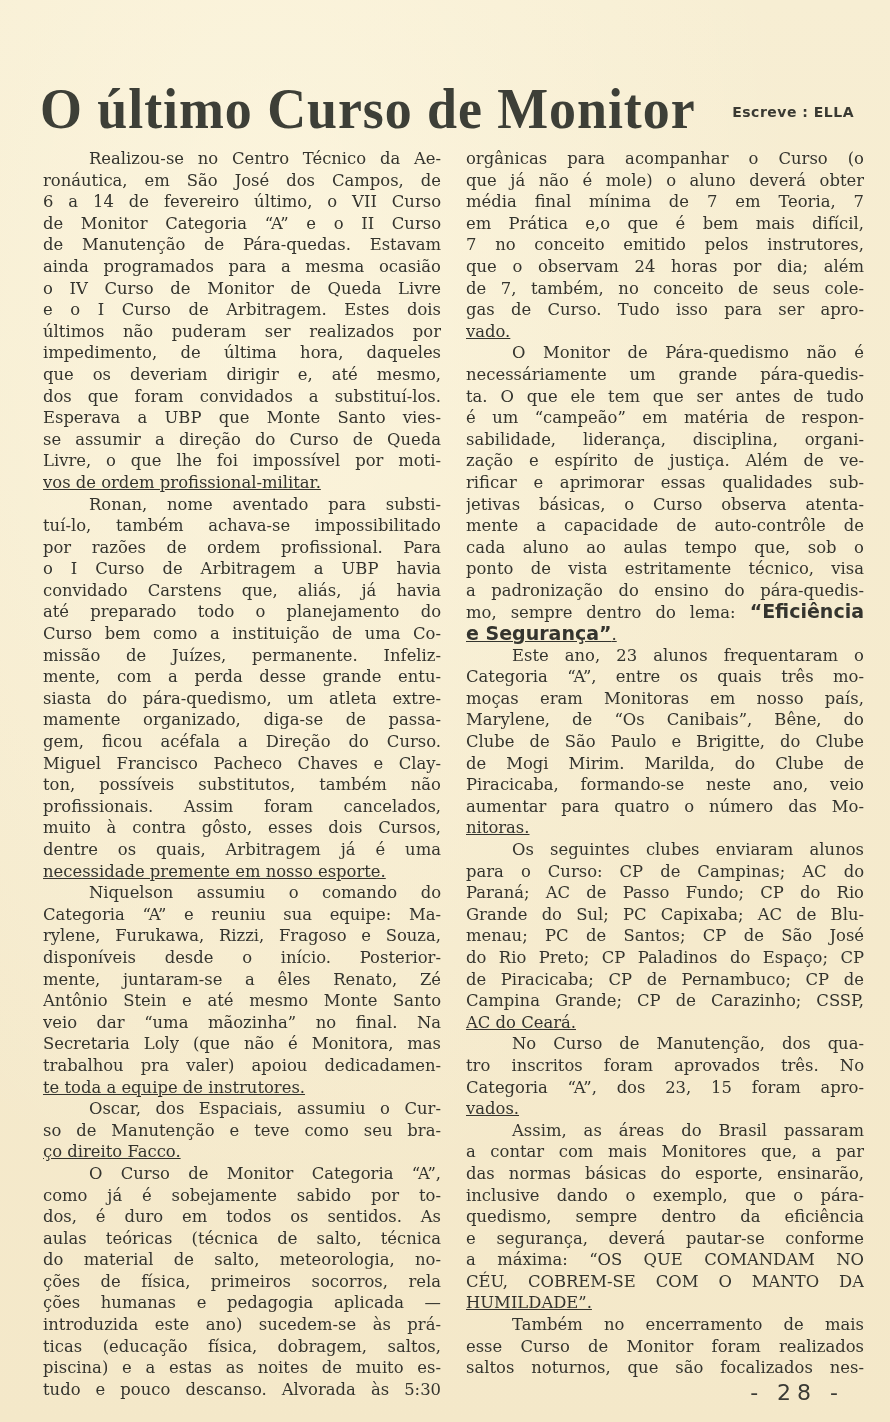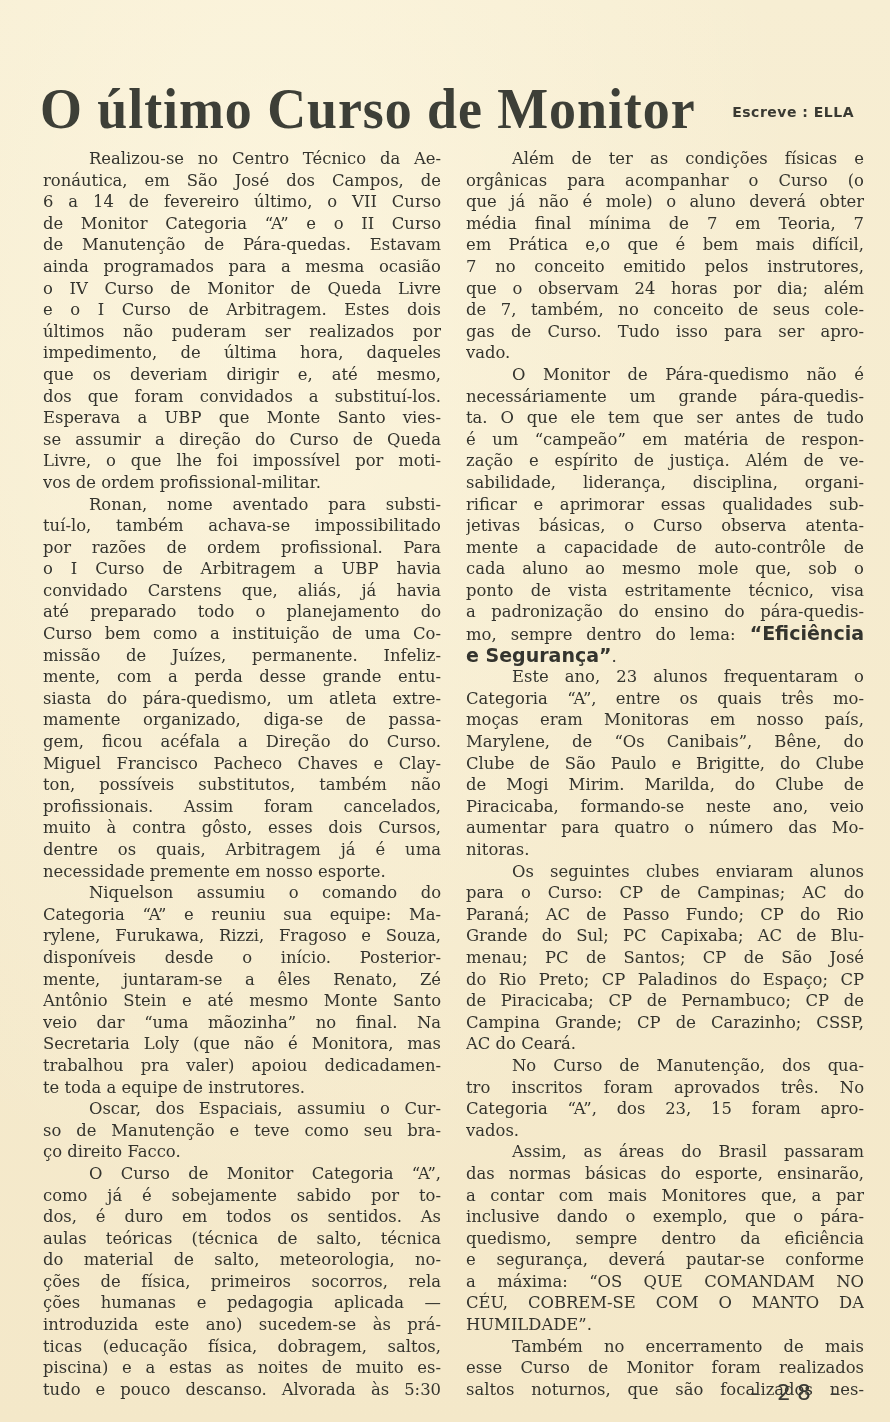--- a/index.html
+++ b/index.html
@@ -39,21 +39,21 @@
     color: #34342e;
   }
   .col.left { left: 43px; }
   .col.right { left: 466px; }
   .line {
     display: block; height: 21.6px; white-space: nowrap;
     text-align: justify; text-align-last: justify;
     overflow: hidden;
   }
   .line.indent { padding-left: 46px; }
-  .line.last { text-align-last: left; }
+  .line.last { text-align-last: left; text-decoration: underline; }
   .bold { font-family: "DejaVu Sans", "Liberation Sans", sans-serif; font-weight: bold; font-size: 19px; }
   .pagenum {
     position: absolute; left: 0; width: 844px; top: 1380px; text-align: right;
     font-family: "DejaVu Sans", "Liberation Sans", sans-serif;
     font-size: 22px; color: #3a3a34; letter-spacing: 6px;
   }
 </style>
 </head>
 <body>
 
@@ -115,40 +115,39 @@
       <span class="line"><span>aulas teóricas (técnica de salto, técnica</span></span>
       <span class="line"><span>do material de salto, meteorologia, no-</span></span>
       <span class="line"><span>ções de física, primeiros socorros, rela</span></span>
       <span class="line"><span>ções humanas e pedagogia aplicada —</span></span>
       <span class="line"><span>introduzida este ano) sucedem-se às prá-</span></span>
       <span class="line"><span>ticas (educação física, dobragem, saltos,</span></span>
       <span class="line"><span>piscina) e a estas as noites de muito es-</span></span>
       <span class="line"><span>tudo e pouco descanso. Alvorada às 5:30</span></span>
     </div>
   <div class="col right" id="col-right">
-      <span class="line indent"><span>Além de ter as condições físicas e</span></span>
       <span class="line"><span>orgânicas para acompanhar o Curso (o</span></span>
       <span class="line"><span>que já não é mole) o aluno deverá obter</span></span>
       <span class="line"><span>média final mínima de 7 em Teoria, 7</span></span>
       <span class="line"><span>em Prática e,o que é bem mais difícil,</span></span>
       <span class="line"><span>7 no conceito emitido pelos instrutores,</span></span>
       <span class="line"><span>que o observam 24 horas por dia; além</span></span>
       <span class="line"><span>de 7, também, no conceito de seus cole-</span></span>
       <span class="line"><span>gas de Curso. Tudo isso para ser apro-</span></span>
       <span class="line last"><span>vado.</span></span>
       <span class="line indent"><span>O Monitor de Pára-quedismo não é</span></span>
       <span class="line"><span>necessáriamente um grande pára-quedis-</span></span>
       <span class="line"><span>ta. O que ele tem que ser antes de tudo</span></span>
       <span class="line"><span>é um “campeão” em matéria de respon-</span></span>
+      <span class="line"><span>sabilidade, liderança, disciplina, organi-</span></span>
       <span class="line"><span>zação e espírito de justiça. Além de ve-</span></span>
-      <span class="line"><span>sabilidade, liderança, disciplina, organi-</span></span>
       <span class="line"><span>rificar e aprimorar essas qualidades sub-</span></span>
       <span class="line"><span>jetivas básicas, o Curso observa atenta-</span></span>
       <span class="line"><span>mente a capacidade de auto-contrôle de</span></span>
-      <span class="line"><span>cada aluno ao mesmo mole que, sob o</span></span>
+      <span class="line"><span>cada aluno ao aulas tempo que, sob o</span></span>
       <span class="line"><span>ponto de vista estritamente técnico, visa</span></span>
       <span class="line"><span>a padronização do ensino do pára-quedis-</span></span>
       <span class="line"><span>mo, sempre dentro do lema:</span> <span class="bold">“Eficiência</span></span>
       <span class="line last"><span></span><span class="bold">e Segurança”</span><span>.</span></span>
       <span class="line indent"><span>Este ano, 23 alunos frequentaram o</span></span>
       <span class="line"><span>Categoria “A”, entre os quais três mo-</span></span>
       <span class="line"><span>moças eram Monitoras em nosso país,</span></span>
       <span class="line"><span>Marylene, de “Os Canibais”, Bêne, do</span></span>
       <span class="line"><span>Clube de São Paulo e Brigitte, do Clube</span></span>
       <span class="line"><span>de Mogi Mirim. Marilda, do Clube de</span></span>
@@ -162,22 +161,22 @@
       <span class="line"><span>menau; PC de Santos; CP de São José</span></span>
       <span class="line"><span>do Rio Preto; CP Paladinos do Espaço; CP</span></span>
       <span class="line"><span>de Piracicaba; CP de Pernambuco; CP de</span></span>
       <span class="line"><span>Campina Grande; CP de Carazinho; CSSP,</span></span>
       <span class="line last"><span>AC do Ceará.</span></span>
       <span class="line indent"><span>No Curso de Manutenção, dos qua-</span></span>
       <span class="line"><span>tro inscritos foram aprovados três. No</span></span>
       <span class="line"><span>Categoria “A”, dos 23, 15 foram apro-</span></span>
       <span class="line last"><span>vados.</span></span>
       <span class="line indent"><span>Assim, as áreas do Brasil passaram</span></span>
+      <span class="line"><span>a contar com mais Monitores que, a par</span></span>
       <span class="line"><span>das normas básicas do esporte, ensinarão,</span></span>
-      <span class="line"><span>a contar com mais Monitores que, a par</span></span>
       <span class="line"><span>inclusive dando o exemplo, que o pára-</span></span>
       <span class="line"><span>quedismo, sempre dentro da eficiência</span></span>
       <span class="line"><span>e segurança, deverá pautar-se conforme</span></span>
       <span class="line"><span>a máxima: “OS QUE COMANDAM NO</span></span>
       <span class="line"><span>CÉU, COBREM-SE COM O MANTO DA</span></span>
       <span class="line last"><span>HUMILDADE”.</span></span>
       <span class="line indent"><span>Também no encerramento de mais</span></span>
       <span class="line"><span>esse Curso de Monitor foram realizados</span></span>
       <span class="line"><span>saltos noturnos, que são focalizados nes-</span></span>
     </div>

